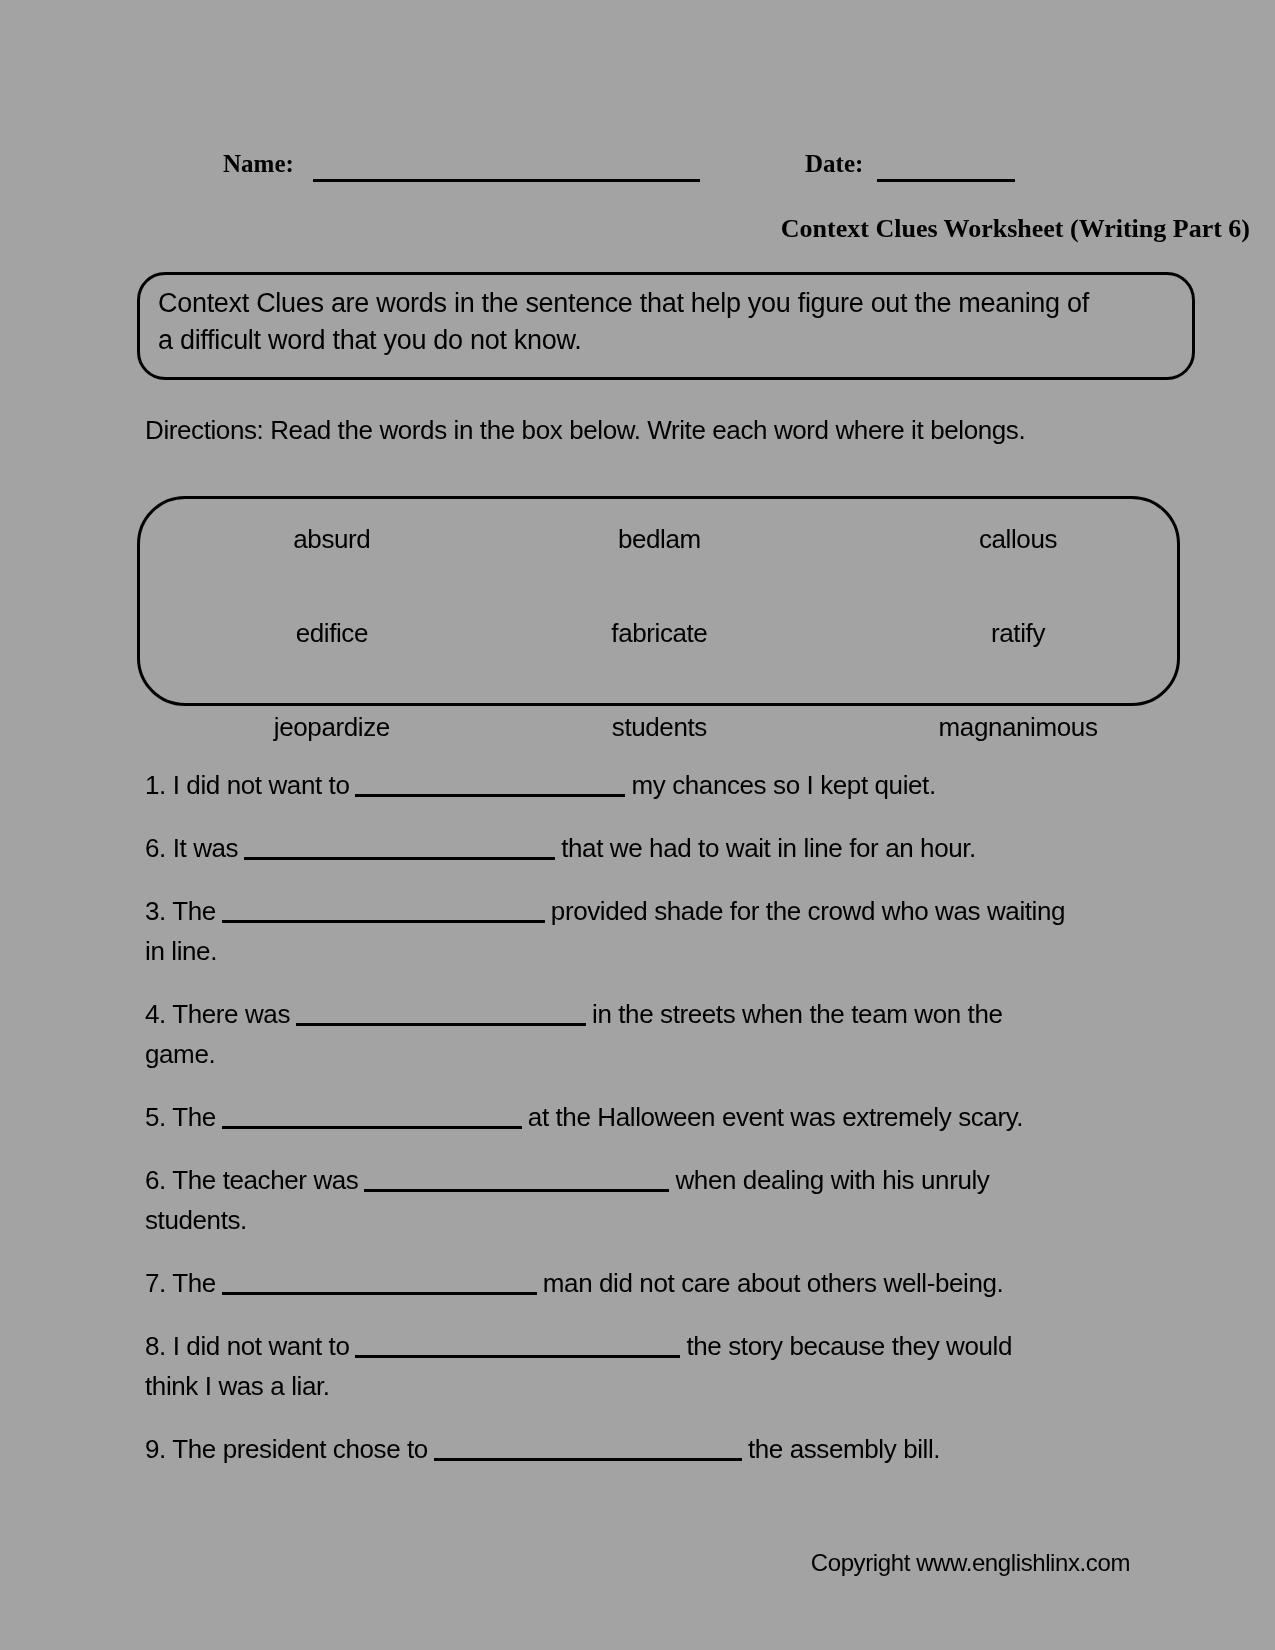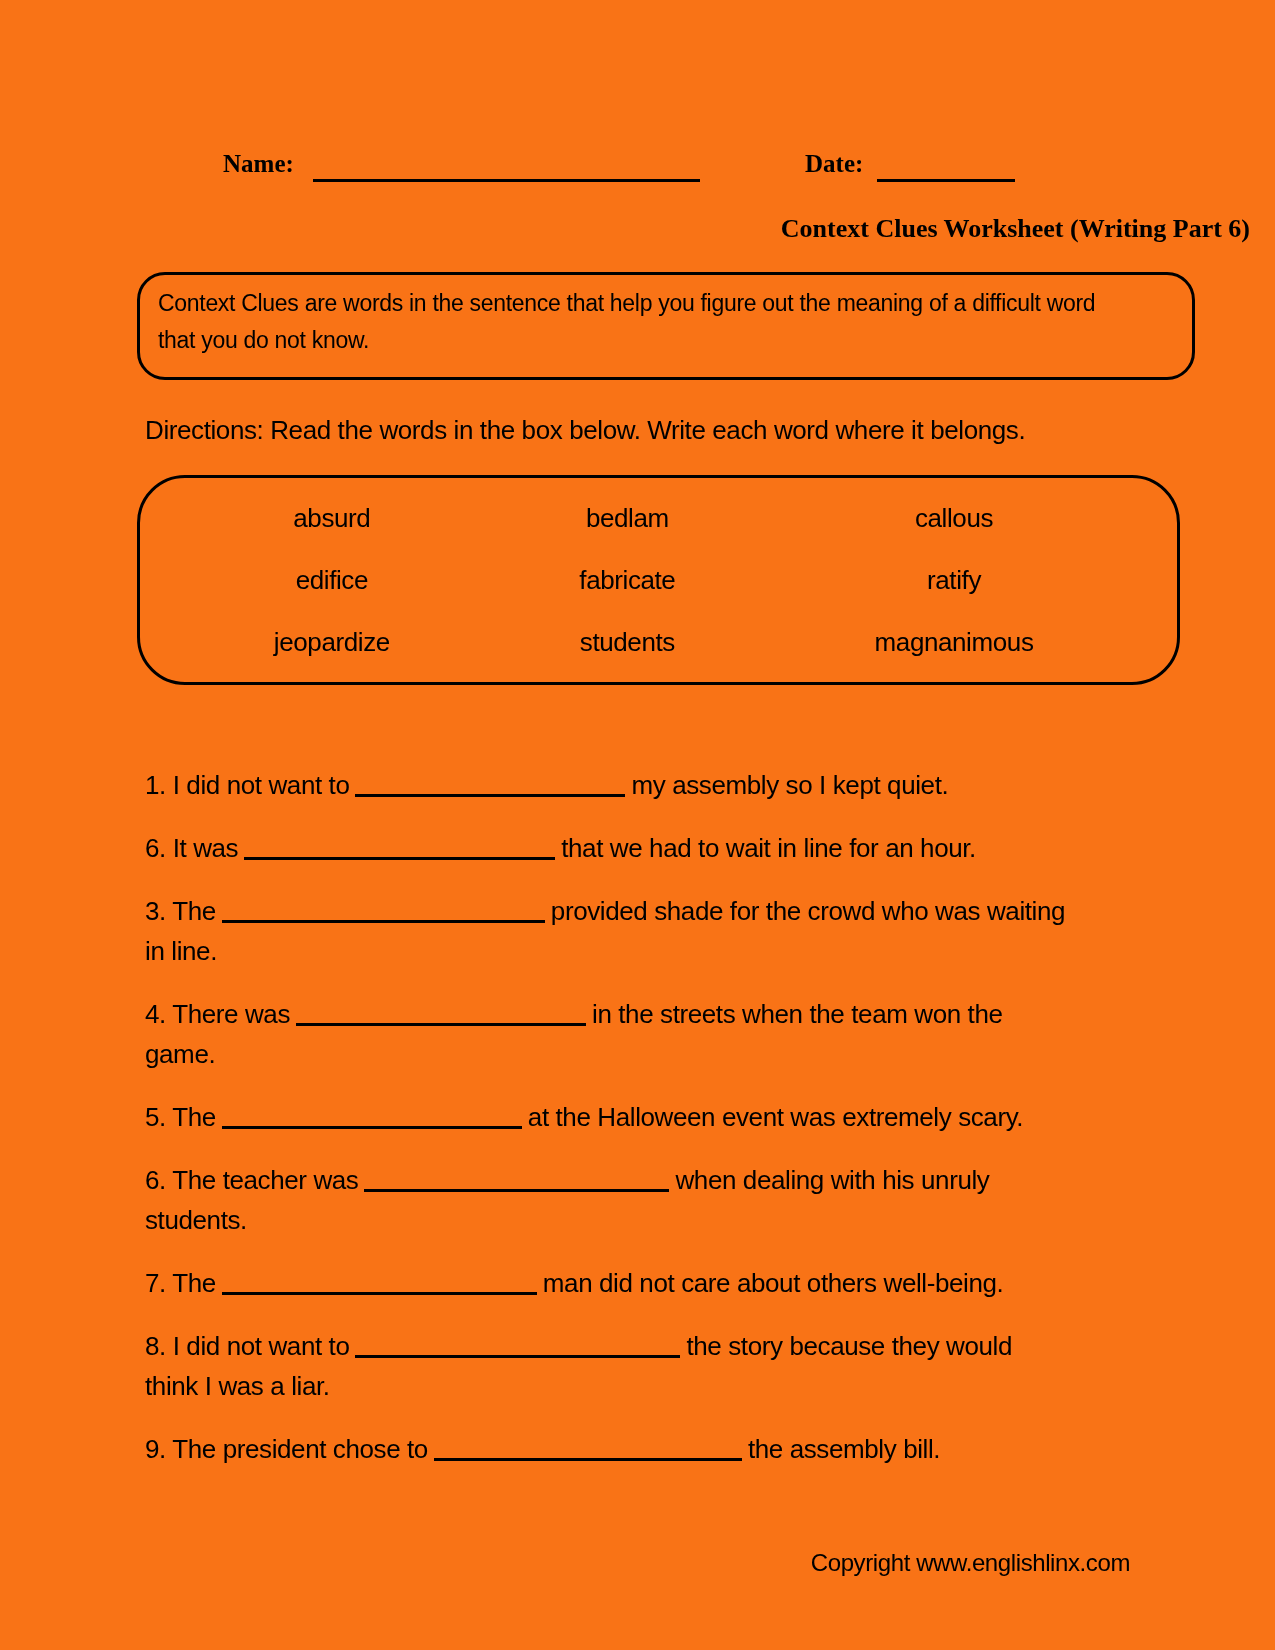--- a/index.html
+++ b/index.html
@@ -3,21 +3,21 @@
 <meta charset="utf-8">
 <style>
   html, body { margin: 0; padding: 0; background: #ffffff; }
   body {
     width: 1275px; height: 1650px;
     font-family: "Liberation Sans", "DejaVu Sans", sans-serif;
     color: #000;
     position: relative;
     overflow: hidden;
   }
-  .sheet { position: absolute; inset: 0; background: #f97316; }
+  .sheet { position: absolute; inset: 0; background: #a3a3a3; }
 
   
   .hdr-label {
     position: absolute;
     font-family: "Liberation Serif", "DejaVu Serif", serif;
     font-weight: bold;
     font-size: 25px;
   }
   .name-label { left: 223px; top: 150px; }
   .date-label { left: 805px; top: 150px; }
@@ -35,39 +35,40 @@
   
   .def-box {
     position: absolute; left: 137px; top: 272px;
     width: 1058px; height: 108px;
     border: 3px solid #000; border-radius: 28px;
     box-sizing: border-box;
   }
   .def-text {
     margin: 10px 0 0 18px;
     width: 940px;
-    font-size: 23px; line-height: 37px;
+    font-size: 27px; line-height: 37px;
     letter-spacing: -0.3px;
   }
 
   .directions {
     position: absolute; left: 145px; top: 415px;
     font-size: 26px; letter-spacing: -0.4px;
   }
 
   
   .word-box {
-    position: absolute; left: 137px; top: 475px;
+    position: absolute; left: 137px; top: 496px;
     width: 1043px; height: 210px;
     border: 3px solid #000; border-radius: 48px;
     box-sizing: border-box;
     display: grid;
     grid-template-columns: 37% 20% 43%;
     grid-auto-rows: 62px;
     padding-top: 9px;
+    gap: 32px;
   }
   .word-cell {
     display: flex; align-items: center; justify-content: center;
     font-size: 26px; letter-spacing: -0.4px;
   }
 
   
   .sentences {
     position: absolute; left: 145px; top: 765px; width: 1020px;
     font-size: 26px; letter-spacing: -0.4px;
@@ -115,21 +116,21 @@
     <div class="word-cell">edifice</div>
     <div class="word-cell">fabricate</div>
     <div class="word-cell">ratify</div>
     <div class="word-cell">jeopardize</div>
     <div class="word-cell">students</div>
     <div class="word-cell">magnanimous</div>
   </div>
 
   <div class="sentences">
 
-    <p class="sentence"><span class="s-line"><span>1. I did not want to</span><span class="blank b1"></span><span>my assembly so I kept quiet.</span></span></p>
+    <p class="sentence"><span class="s-line"><span>1. I did not want to</span><span class="blank b1"></span><span>my chances so I kept quiet.</span></span></p>
 
     <p class="sentence"><span class="s-line"><span>6. It was</span><span class="blank b2"></span><span>that we had to wait in line for an hour.</span></span></p>
 
     <p class="sentence"><span class="s-line"><span>3. The</span><span class="blank b3"></span><span>provided shade for the crowd who was waiting</span></span><br><span class="s-line">in line.</span></p>
 
     <p class="sentence"><span class="s-line"><span>4. There was</span><span class="blank b4"></span><span>in the streets when the team won the</span></span><br><span class="s-line">game.</span></p>
 
     <p class="sentence"><span class="s-line"><span>5. The</span><span class="blank b5"></span><span>at the Halloween event was extremely scary.</span></span></p>
 
     <p class="sentence"><span class="s-line"><span>6. The teacher was</span><span class="blank b6"></span><span>when dealing with his unruly</span></span><br><span class="s-line">students.</span></p>

